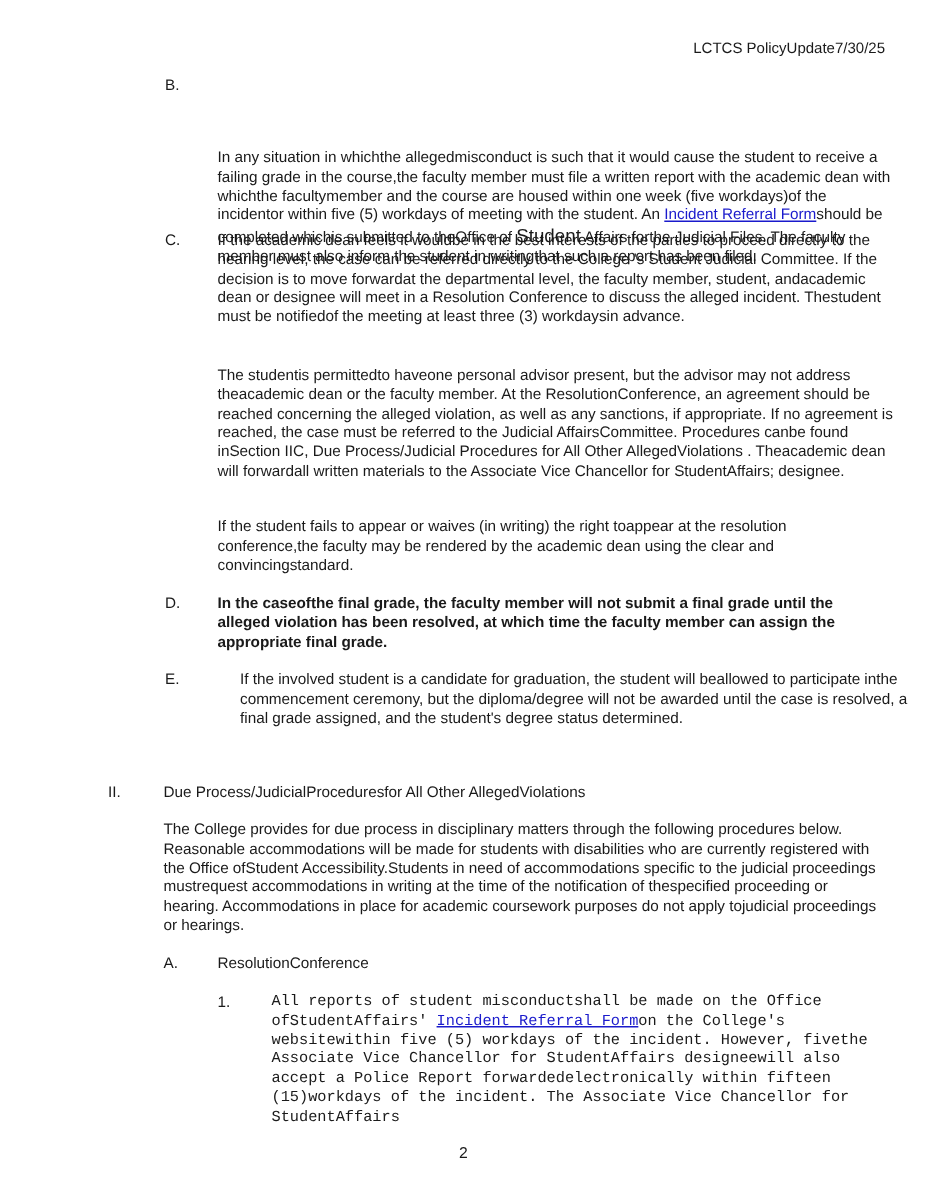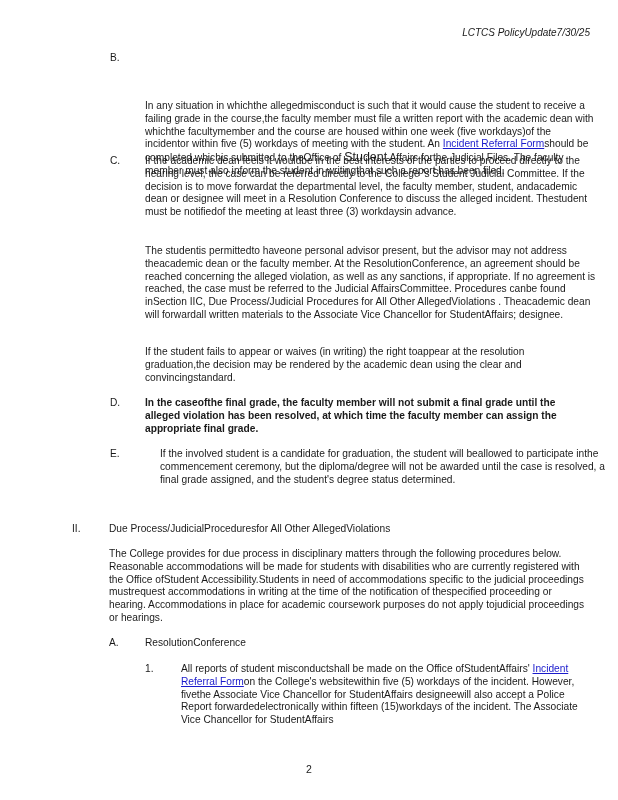--- a/index.html
+++ b/index.html
@@ -1,19 +1,19 @@
 <!DOCTYPE html>
 <html><head>
 <meta charset="utf-8">
 <style>
   html, body { margin:0; padding:0; background:#ffffff; }
   body { width:618px; height:800px; position:relative; overflow:hidden;
          font-family:"Liberation Sans", sans-serif; color:#1a1a1a; font-size:10.2px; }
   .page { position:absolute; left:0; top:0; width:618px; height:800px; }
-  .header { position:absolute; top:27px; right:28px; font-style:italic; font-size:10px; }
+  .header { position:absolute; top:27px; right:28px; font-size:10px; }
   .block { position:absolute; left:0; width:618px; }
   .lbl { position:absolute; }
   .txt { position:absolute; line-height:12.8px; }
   .txt p { margin:0; }
   a.link { color:#1a1acc; text-decoration:underline; }
   .it { }
   .big { font-size:12.5px; }
   .bold { font-weight:normal; }
   .pagenum { position:absolute; top:763px; left:0; width:618px; text-align:center; font-size:10.5px; }
 </style>
@@ -39,21 +39,21 @@
   </div>
 
   <div class="block" style="top:245px;">
     <div class="txt" style="left:145px; width:452px;">
       <p><span>The studentis permittedto  haveone     personal advisor present, but the advisor may not address theacademic  dean  or the faculty member.  At the ResolutionConference,  an agreement  should be reached concerning the alleged  violation,  as well as any sanctions, if appropriate.  If no agreement  is reached, the case must be referred to the Judicial AffairsCommittee.  Procedures  canbe found inSection IIC,     </span><span class="it">Due Process/Judicial Procedures for All Other AllegedViolations</span><span> . Theacademic  dean  will forwardall written materials  to the Associate Vice Chancellor  for StudentAffairs;  designee.</span></p>
     </div>
   </div>
 
   <div class="block" style="top:346px;">
     <div class="txt" style="left:145px; width:440px;">
-      <p>If the student fails to appear or  waives (in writing) the right toappear at the resolution graduation,the decision  may be rendered by the academic dean   using the clear and convincingstandard.</p>
+      <p>If the student fails to appear or  waives (in writing) the right toappear at the resolution conference,the faculty  may be rendered by the academic dean   using the clear and convincingstandard.</p>
     </div>
   </div>
 
   <div class="block" style="top:397px;">
     <span class="lbl" style="left:110px;">D.</span>
     <div class="txt" style="left:145px; width:440px;font-weight:bold;">
       <p>In the caseofthe  final grade,  the faculty member  will not  submit  a final grade until the alleged  violation has been resolved, at which time  the faculty member  can assign the appropriate  final grade.</p>
     </div>
   </div>
 
@@ -75,19 +75,19 @@
     </div>
   </div>
 
   <div class="block" style="top:637px;">
     <span class="lbl" style="left:109px;">A.</span>
     <span class="lbl bold" style="left:145px;">ResolutionConference</span>
   </div>
 
   <div class="block" style="top:663px;">
     <span class="lbl" style="left:145px;">1.</span>
-    <div class="txt" style="left:181px; width:405px;">
+    <div class="txt" style="left:181px; width:405px;font-family:Liberation Mono, monospace;">
       <p><span>All reports of student  misconductshall  be made  on the  Office ofStudentAffairs' </span><a class="link" href="#">Incident  Referral Form</a><span>on   the College's   websitewithin  five  (5) workdays of the incident. However,  fivethe Associate  Vice Chancellor  for StudentAffairs designeewill  also accept a Police  Report  forwardedelectronically  within fifteen (15)workdays of the  incident.  The Associate Vice Chancellor  for StudentAffairs</span></p>
     </div>
   </div>
 
   <div class="pagenum">2</div>
 </div>
 
 </body></html>

